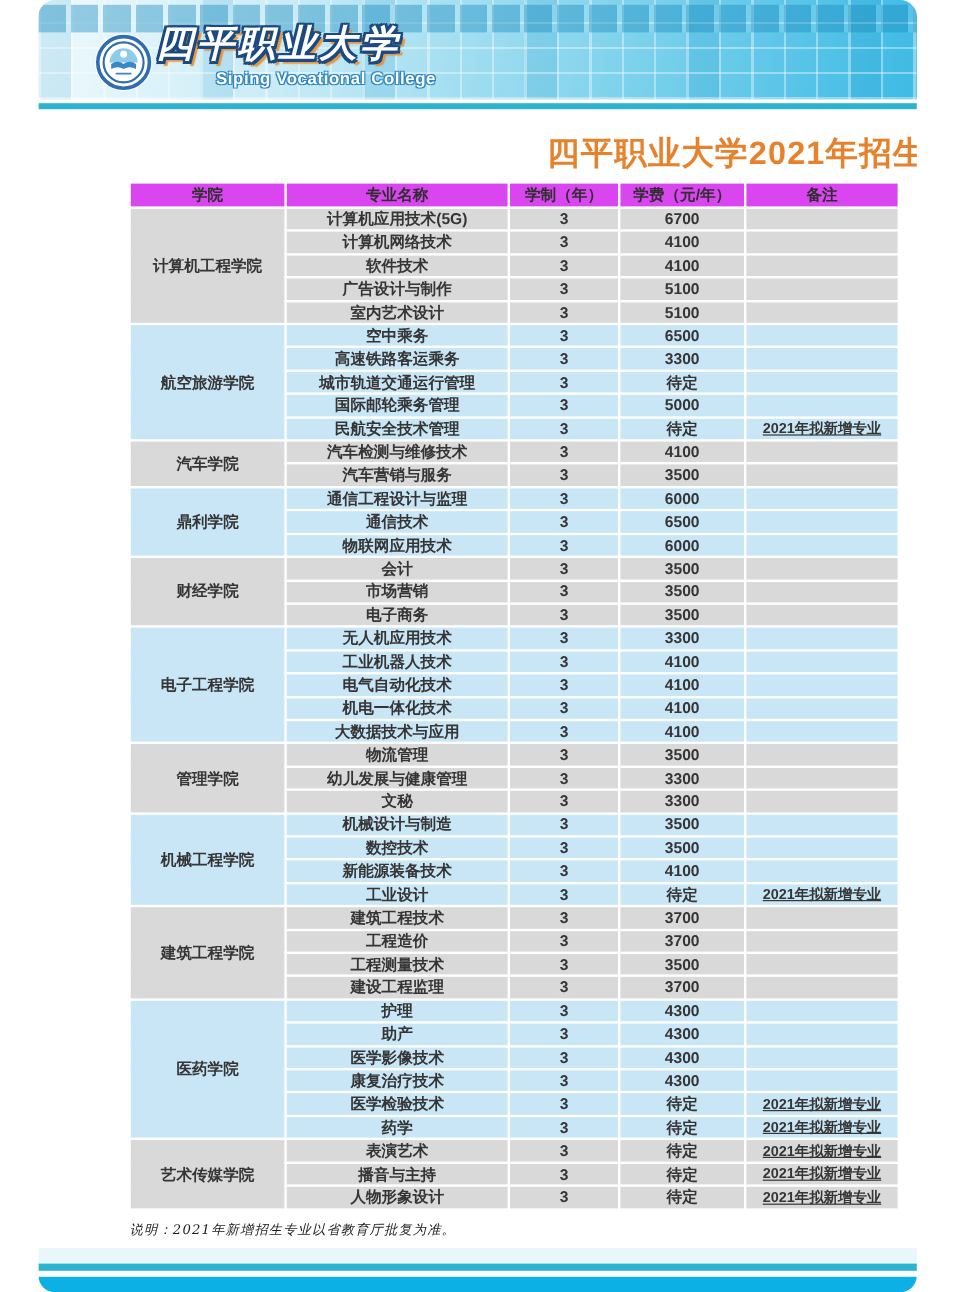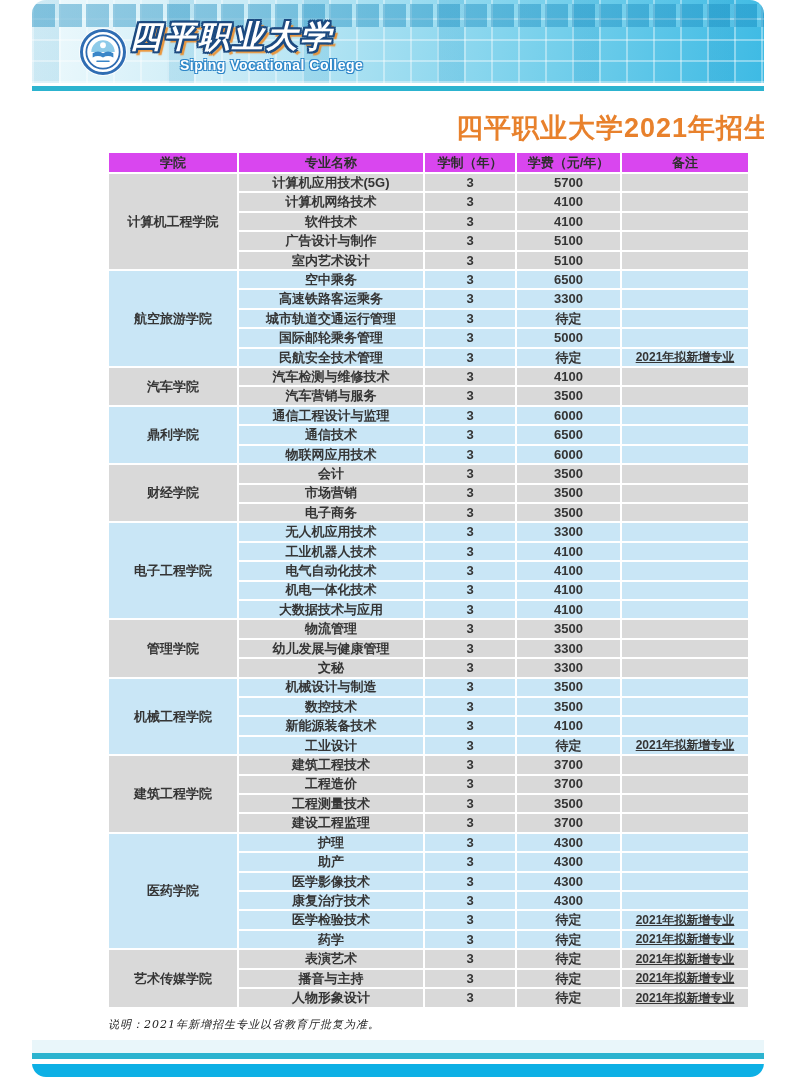--- a/index.html
+++ b/index.html
@@ -146,21 +146,21 @@
             <th>学制（年）</th>
             <th>学费（元/年）</th>
             <th>备注</th>
           </tr>
       </thead>
       <tbody>
           <tr class="gray">
             <td class="college" rowspan="5">计算机工程学院</td>
             <td>计算机应用技术(5G)</td>
             <td>3</td>
-            <td>5700</td>
+            <td>6700</td>
             <td class="note-cell"></td>
           </tr>
           <tr class="gray">
             <td>计算机网络技术</td>
             <td>3</td>
             <td>4100</td>
             <td class="note-cell"></td>
           </tr>
           <tr class="gray">
             <td>软件技术</td>

